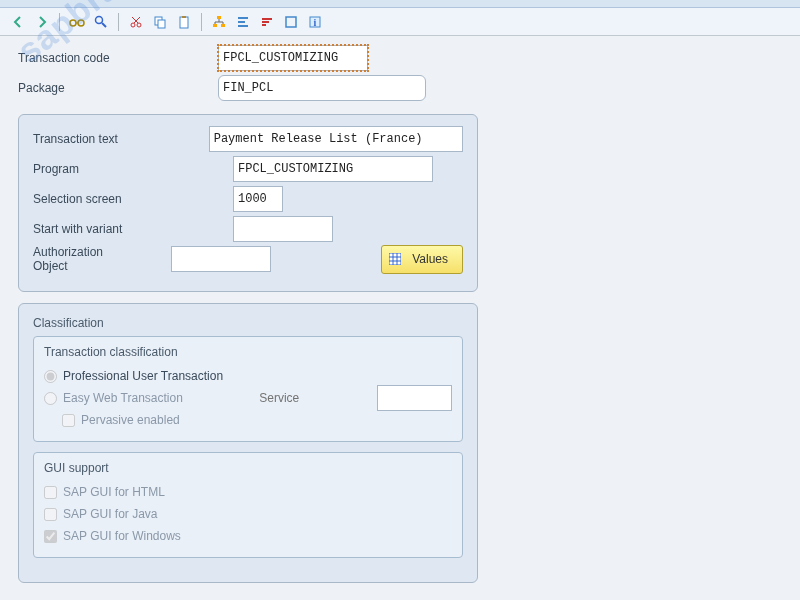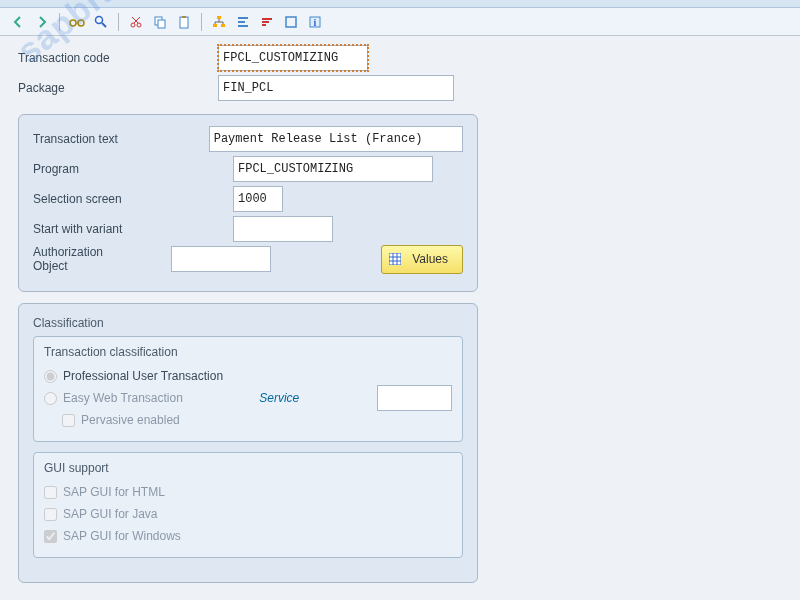--- a/index.html
+++ b/index.html
@@ -15,21 +15,21 @@
   .inp { height: 20px; background: #fff; border: 1px solid #a8b8c8; padding: 12px 4px; font-family: 'Courier New', monospace; font-size: 12px; color: #222; }
   .inp-focus { outline: 2px dotted #d08030; outline-offset: -1px; }
   .panel { background: #dfe8f2; border: 1px solid #a8b8c8; border-radius: 6px; padding: 12px 14px 14px 14px; margin-bottom: 10px; margin-top: 11px; }
   .fieldset { background: #eaf0f8; border: 1px solid #a8bccf; border-radius: 4px; padding: 8px 10px 10px 10px; margin-bottom: 10px; }
   .fieldset > .legend { color: #4a5a6a; margin-bottom: 6px; font-size: 12px; }
   .btn-values { display: inline-flex; align-items: center; gap: 10px; height: 29px; padding: 0 14px 0 6px; background: linear-gradient(#fef9a8,#f6e06a); border: 1px solid #b0a030; border-radius: 3px; cursor: pointer; }
   .btn-values .icn { width:14px; height:14px; display:flex; align-items:center; justify-content:center; }
   .radio, .chk { width: 13px; height: 13px; margin-right: 6px; vertical-align: middle; }
   .opt-row { display:flex; align-items:center; height:22px; color:#8a98a8; }
   .opt-row.enabled { color:#3a4a5a; }
-  .service-lbl { width:120px; color:#0369a1;font-style:italic; }
+  .service-lbl { width:120px; color:#737373; }
   .watermark { position:absolute; top:40px; left:10px; font-size:34px; font-weight:bold; color:rgba(80,140,220,0.25); transform:rotate(-38deg); transform-origin:left top; pointer-events:none; font-family:Arial,sans-serif; letter-spacing:1px; white-space:nowrap; }
   svg { display:block; }
 </style>
 </head>
 <body>
 <div class="app">
 
 <div class="top-bar"></div>
 
 <div class="toolbar">
@@ -120,21 +120,21 @@
 <div class="watermark">sapbrainsonline.com</div>
 
 <div class="form-area">
 
   <div class="row">
     <div class="lbl">Transaction code</div>
     <input class="inp inp-focus" style="width: 150px;" value="FPCL_CUSTOMIZING">
   </div>
   <div class="row" style="margin-bottom:14px">
     <div class="lbl">Package</div>
-    <input class="inp" style="width: 236px;" value="FIN_PCL">
+    <input class="inp" style="width: 208px; border-radius: 6px;" value="FIN_PCL">
   </div>
 
   <div class="panel" style="width:460px">
     <div class="row">
       <div class="lbl">Transaction text</div>
       <input class="inp" style="width: 298px;" value="Payment Release List (France)">
     </div>
     <div class="row">
       <div class="lbl">Program</div>
       <input class="inp" style="width: 200px;" value="FPCL_CUSTOMIZING">

